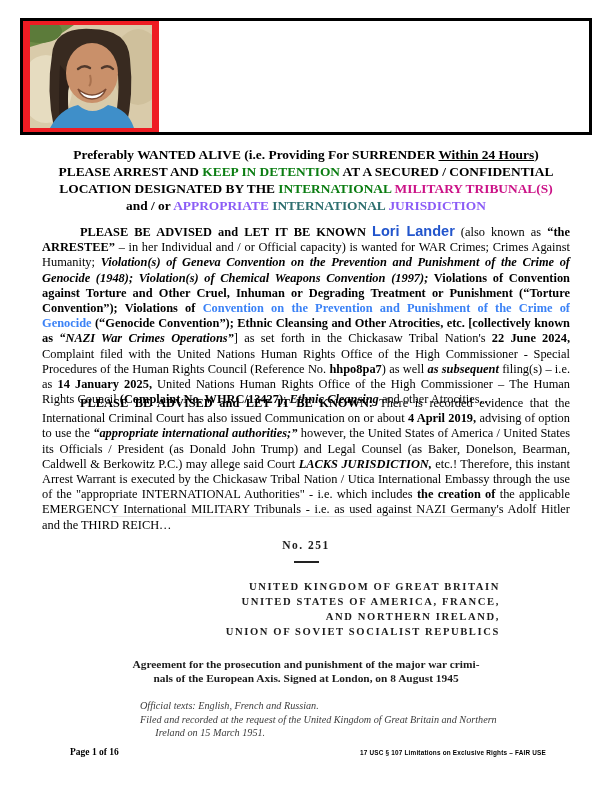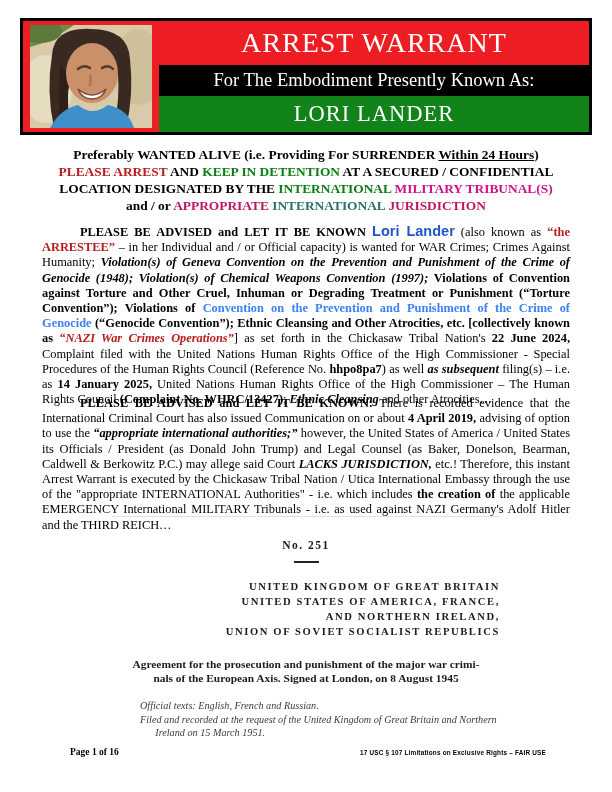--- a/index.html
+++ b/index.html
@@ -18,24 +18,24 @@
 
   
   .wanted{position:absolute;left:0;top:146px;width:612px;text-align:center;
           font-weight:bold;font-size:13.4px;line-height:17px;}
   .wanted div{white-space:nowrap;text-align:center;}
 
   
   .b{font-weight:bold;}
   .i{font-style:italic;margin-top:11px;}
   .u{text-decoration:underline;}
-  .red{color:#b91c1c;}
+  .red{color:#000000;}
   .green{color:#0b7d12;}
   .magenta{color:#cb1287;}
-  .salmon{color:#be185d;}
+  .salmon{color:#8b5cf6;}
   .teal{color:#2e6f6f;}
   .gray{color:#3b82f6;font-weight:bold;}
   .name{color:#2255cc;font-weight:bold;font-size:14.5px;font-family:"Liberation Sans",sans-serif;}
 
   
   .para{position:absolute;left:42px;width:528px;text-align:justify;
         font-size:12.4px;line-height:15.2px;text-indent:38px;}
   .para1{top:224px;}
   .para2{top:396px;}
 
@@ -74,25 +74,20 @@
 
         <ellipse cx="62" cy="48" rx="26" ry="30" fill="#c9906a"></ellipse>
         <path d="M48 44 q6 -5 12 -1" stroke="#50392c" stroke-width="2.4" fill="none" stroke-linecap="round"></path>
         <path d="M72 43 q6 -4 11 1" stroke="#50392c" stroke-width="2.4" fill="none" stroke-linecap="round"></path>
         <path d="M60 50 q2 8 -1 11" stroke="#a8714e" stroke-width="2" fill="none"></path>
         <path d="M48 64 q14 12 28 0 q-4 10 -14 10 q-10 0 -14 -10 Z" fill="#fff" stroke="#7a4a33" stroke-width="1.5"></path>
 
         <path d="M20 103 Q30 84 48 80 Q62 92 78 80 Q98 84 104 103 Z" fill="#3f8fc9"></path>
       </svg>
     </div>
-    <div class="bands">
-      <div class="band band-red">ARREST WARRANT</div>
-      <div class="band band-black">For The Embodiment Presently Known As:</div>
-      <div class="band band-green">LORI LANDER</div>
-    </div>
   </div>
 
   <div class="wanted">
     <div><span class="b">Preferably WANTED ALIVE (i.e. Providing For SURRENDER </span><span class="b u">Within 24 Hours</span><span class="b">)</span></div>
     <div><span class="b red">PLEASE ARREST</span><span class="b"> AND </span><span class="b green">KEEP IN DETENTION</span><span class="b"> AT A SECURED / CONFIDENTIAL</span></div>
     <div><span class="b">LOCATION DESIGNATED BY THE </span><span class="b green">INTERNATIONAL </span><span class="b magenta">MILITARY TRIBUNAL(S)</span></div>
     <div><span class="b">and / or </span><span class="b salmon">APPROPRIATE </span><span class="b teal">INTERNATIONAL </span><span class="b salmon">JURISDICTION</span></div>
   </div>
 
   <div class="para para1"><span class="b">PLEASE BE ADVISED and LET IT BE KNOWN </span><span class="name">Lori Lander</span><span> (also known as </span><span class="b red">“the ARRESTEE”</span><span> – in her Individual and / or Official capacity) is wanted for WAR Crimes; Crimes Against Humanity; </span><span class="b i">Violation(s) of Geneva Convention on the Prevention and Punishment of the Crime of Genocide (1948); Violation(s) of Chemical Weapons Convention (1997);</span><span class="b"> Violations of Convention against Torture and Other Cruel, Inhuman or Degrading Treatment or Punishment (“Torture Convention”); Violations of </span><span class="gray">Convention on the Prevention and Punishment of the Crime of Genocide</span><span class="b"> (“Genocide Convention”); Ethnic Cleansing and Other Atrocities, etc. [collectively known as </span><span class="b i red">“NAZI War Crimes Operations”</span><span>] as set forth in the Chickasaw Tribal Nation's </span><span class="b">22 June 2024,</span><span> Complaint filed with the United Nations Human Rights Office of the High Commissioner - Special Procedures of the Human Rights Council (Reference No. </span><span class="b">hhpo8pa7</span><span>) as well </span><span class="b i">as subsequent</span><span> filing(s) – i.e. as </span><span class="b">14 January 2025,</span><span> United Nations Human Rights Office of the High Commissioner – The Human Rights Council </span><span class="b">(Complaint No. WHRC/13427)</span><span>; </span><span class="b i">Ethnic Cleansing</span><span> and other Atrocities…</span></div>

